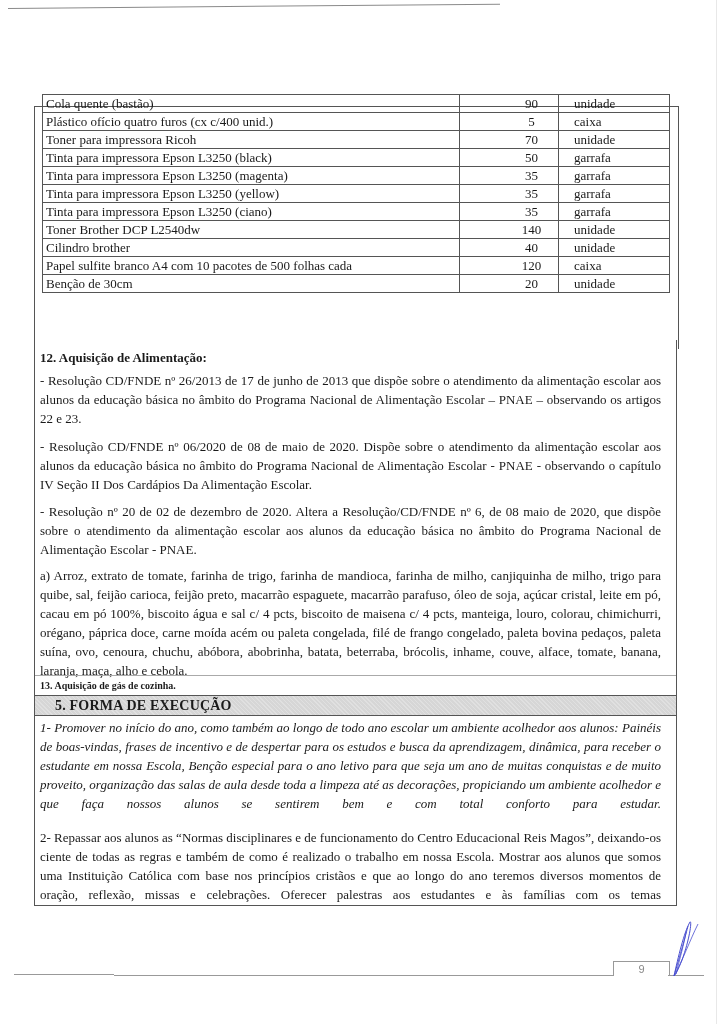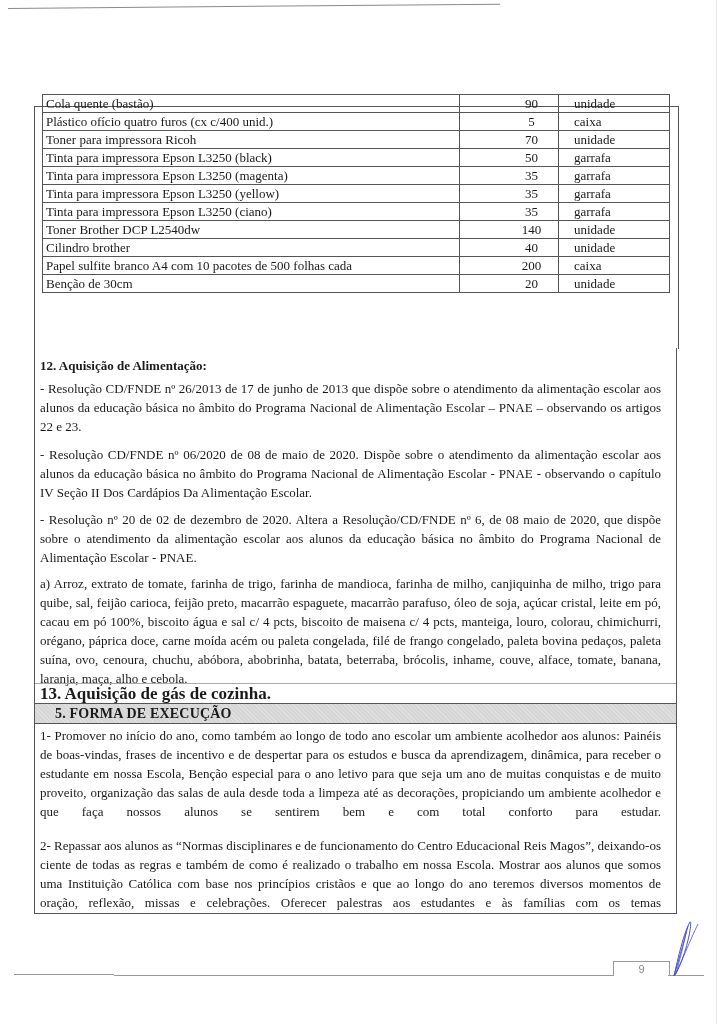--- a/index.html
+++ b/index.html
@@ -23,29 +23,29 @@
       position: absolute; left: 42px; top: 94px; width: 628px;
       border-collapse: collapse; font-size: 13px;
     }
     .items td {
       border: 1px solid #555; height: 17px; padding: 0 3px; line-height: 17px; white-space: nowrap;
     }
     .items td.qty { width: 47px; text-align: center; padding-left: 48px; }
     .items td.unit { width: 92px; text-align: left; padding-left: 15px; }
     
     .content {
-      position: absolute; left: 34px; top: 348px; width: 641px; height: 565px;
+      position: absolute; left: 34px; top: 340px; width: 641px; height: 565px;
       border-left: 1px solid #555; border-right: 1px solid #555; border-bottom: 1px solid #555;
     }
     .content p { margin: 0; font-size: 13px; line-height: 19px; text-align: justify; padding: 0 5px 0 5px; }
     .h12 { position: absolute; left: 0; top: 0; width: 631px; font-weight: bold; font-size: 13px; }
     .sec { position: absolute; left: 0; width: 631px; }
     .h13 {
       position: absolute; left: 0; top: 335px; width: 641px; height: 20px;
-      font-weight: bold; font-size: 17px; line-height: 20px; padding-left: 5px; box-sizing: border-box;
+      font-weight: bold; font-size: 10px; line-height: 20px; padding-left: 5px; box-sizing: border-box;
       border-top: 1px solid #aaa;
     }
     .h5 {
       position: absolute; left: 0; top: 355px; width: 641px; height: 21px; box-sizing: border-box;
       background: #d6d6d6; border-top: 1px solid #555; border-bottom: 1px solid #555;
       font-weight: bold; font-size: 14px; line-height: 20px; padding-left: 20px; letter-spacing: 0.2px;
       background-image: repeating-linear-gradient(45deg, rgba(255,255,255,0.25) 0 1px, transparent 1px 3px);
     }
     .footer-line {
       position: absolute; left: 14px; top: 974px; width: 100px; height: 0; border-top: 1px solid #999;
@@ -112,21 +112,21 @@
         <td class="qty">140</td>
         <td class="unit">unidade</td>
       </tr>
     <tr>
         <td>Cilindro brother</td>
         <td class="qty">40</td>
         <td class="unit">unidade</td>
       </tr>
     <tr>
         <td>Papel sulfite branco A4 com 10 pacotes de 500 folhas cada</td>
-        <td class="qty">200</td>
+        <td class="qty">120</td>
         <td class="unit">caixa</td>
       </tr>
     <tr>
         <td>Benção de 30cm</td>
         <td class="qty">20</td>
         <td class="unit">unidade</td>
       </tr>
   </tbody>
 </table>
 
@@ -139,21 +139,21 @@
     <p>- Resolução CD/FNDE nº 06/2020 de 08 de maio de 2020. Dispõe sobre o atendimento da alimentação escolar aos alunos da educação básica no âmbito do Programa Nacional de Alimentação Escolar - PNAE - observando o capítulo IV Seção II Dos Cardápios Da Alimentação Escolar.</p>
   </div>
   <div class="sec" style="top:162px;">
     <p>- Resolução nº 20 de 02 de dezembro de 2020. Altera a Resolução/CD/FNDE nº 6, de 08 maio de 2020, que dispõe sobre o atendimento da alimentação escolar aos alunos da educação básica no âmbito do Programa Nacional de Alimentação Escolar - PNAE.</p>
   </div>
   <div class="sec" style="top:226px;">
     <p>a) Arroz, extrato de tomate, farinha de trigo, farinha de mandioca, farinha de milho, canjiquinha de milho, trigo para quibe, sal, feijão carioca, feijão preto, macarrão espaguete, macarrão parafuso, óleo de soja, açúcar cristal, leite em pó, cacau em pó 100%, biscoito água e sal c/ 4 pcts, biscoito de maisena c/ 4 pcts, manteiga, louro, colorau, chimichurri, orégano, páprica doce, carne moída acém ou paleta congelada, filé de frango congelado, paleta bovina pedaços, paleta suína, ovo, cenoura, chuchu, abóbora, abobrinha, batata, beterraba, brócolis, inhame, couve, alface, tomate, banana, laranja, maça, alho e cebola.</p>
   </div>
   <div class="h13">13. Aquisição de gás de cozinha.</div>
   <div class="h5">5. FORMA DE EXECUÇÃO</div>
-  <div class="sec" style="top:378px;">
+  <div class="sec" style="top:378px;font-style:italic;">
     <p style="text-align-last: justify;">1- Promover no início do ano, como também ao longo de todo ano escolar um ambiente acolhedor aos alunos: Painéis de boas-vindas, frases de incentivo e de despertar para os estudos e busca da aprendizagem, dinâmica, para receber o estudante em nossa Escola, Benção especial para o ano letivo para que seja um ano de muitas conquistas e de muito proveito, organização das salas de aula desde toda a limpeza até as decorações, propiciando um ambiente acolhedor e que faça nossos alunos se sentirem bem e com total conforto para estudar.</p>
   </div>
   <div class="sec" style="top:488px;">
     <p style="text-align-last: justify;">2- Repassar aos alunos as “Normas disciplinares e de funcionamento do Centro Educacional Reis Magos”, deixando-os ciente de todas as regras e também de como é realizado o trabalho em nossa Escola. Mostrar aos alunos que somos uma Instituição Católica com base nos princípios cristãos e que ao longo do ano teremos diversos momentos de oração, reflexão, missas e celebrações. Oferecer palestras aos estudantes e às famílias com os temas</p>
   </div>
 </div>
 
 <div class="footer-line"></div>
 <div class="footer-line2"></div>
 <div class="page-tab">9</div>

